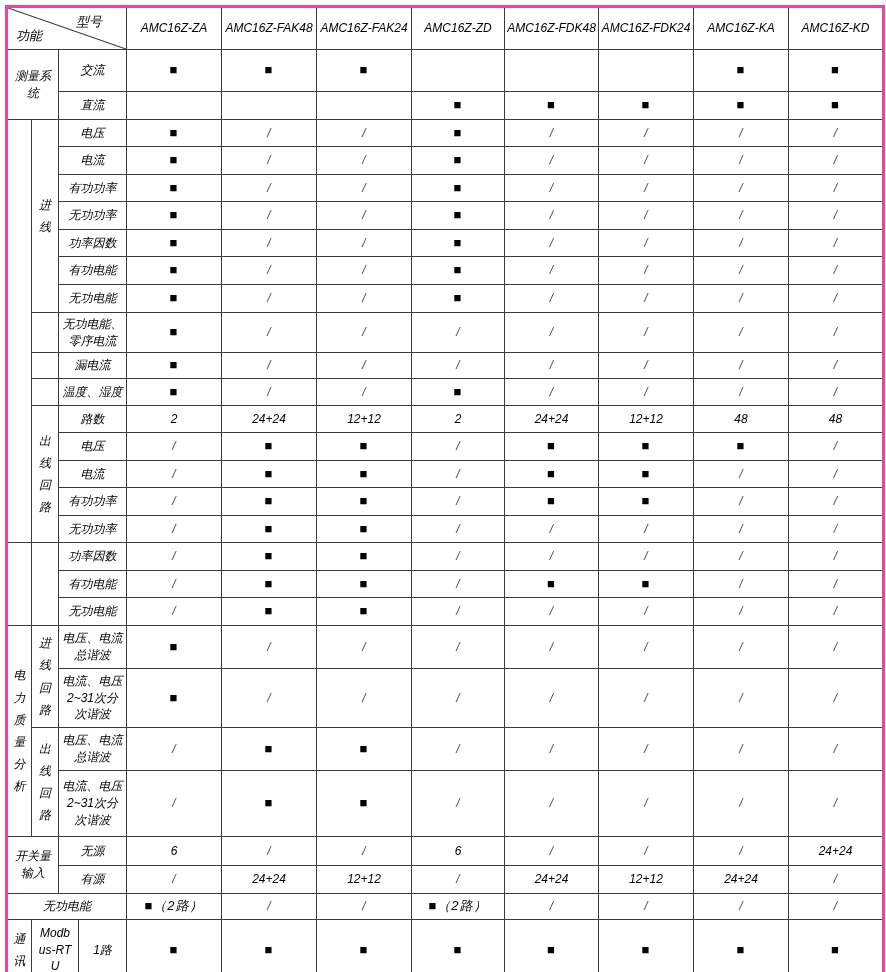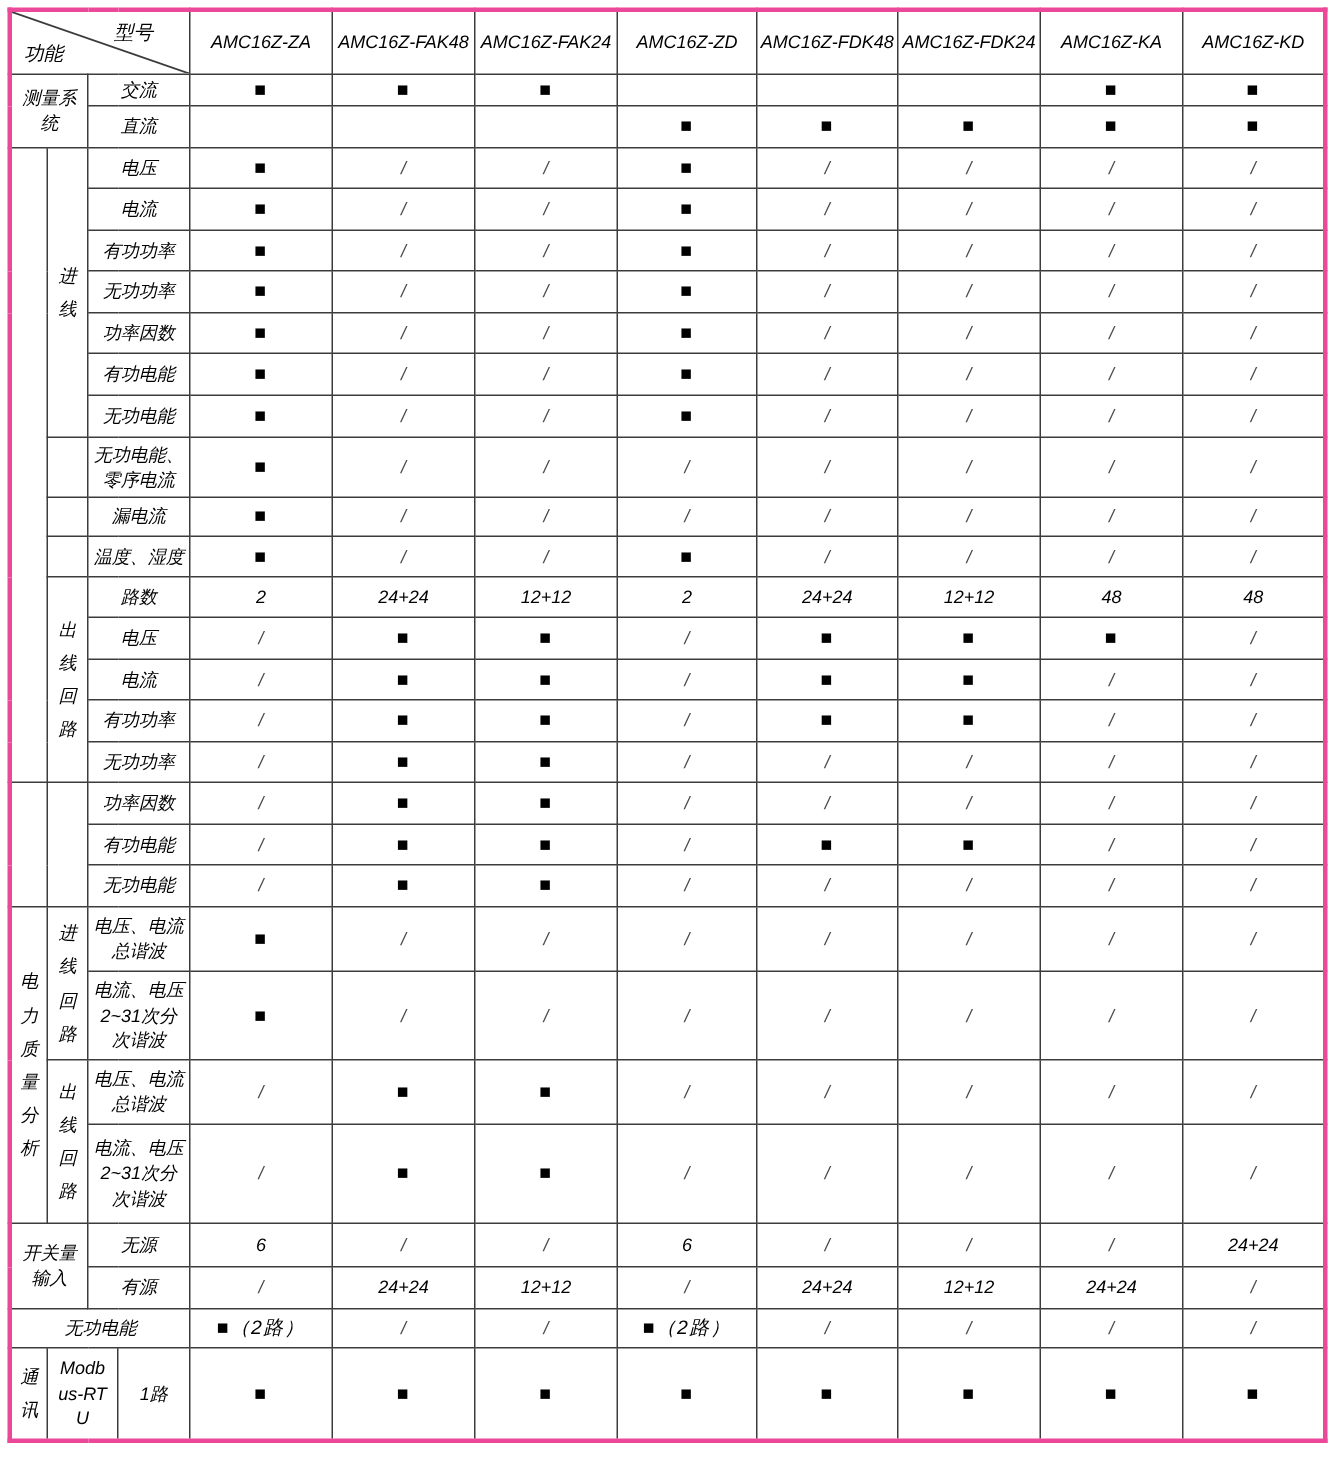--- a/index.html
+++ b/index.html
@@ -54,21 +54,21 @@
             </svg><span class="tr-label">型号</span><span class="bl-label">功能</span></td>
           <td class="model">AMC16Z-ZA</td>
           <td class="model">AMC16Z-FAK48</td>
           <td class="model">AMC16Z-FAK24</td>
           <td class="model">AMC16Z-ZD</td>
           <td class="model">AMC16Z-FDK48</td>
           <td class="model">AMC16Z-FDK24</td>
           <td class="model">AMC16Z-KA</td>
           <td class="model">AMC16Z-KD</td>
         </tr>
-        <tr style="height: 21px;">
+        <tr style="height: 42px;">
           <td colspan="2" rowspan="2" class="label">测量系
 统</td>
           <td colspan="2" class="label">交流</td>
           <td class="val mark">■</td>
           <td class="val mark">■</td>
           <td class="val mark">■</td>
           <td class="val"></td>
           <td class="val"></td>
           <td class="val"></td>
           <td class="val mark">■</td>

